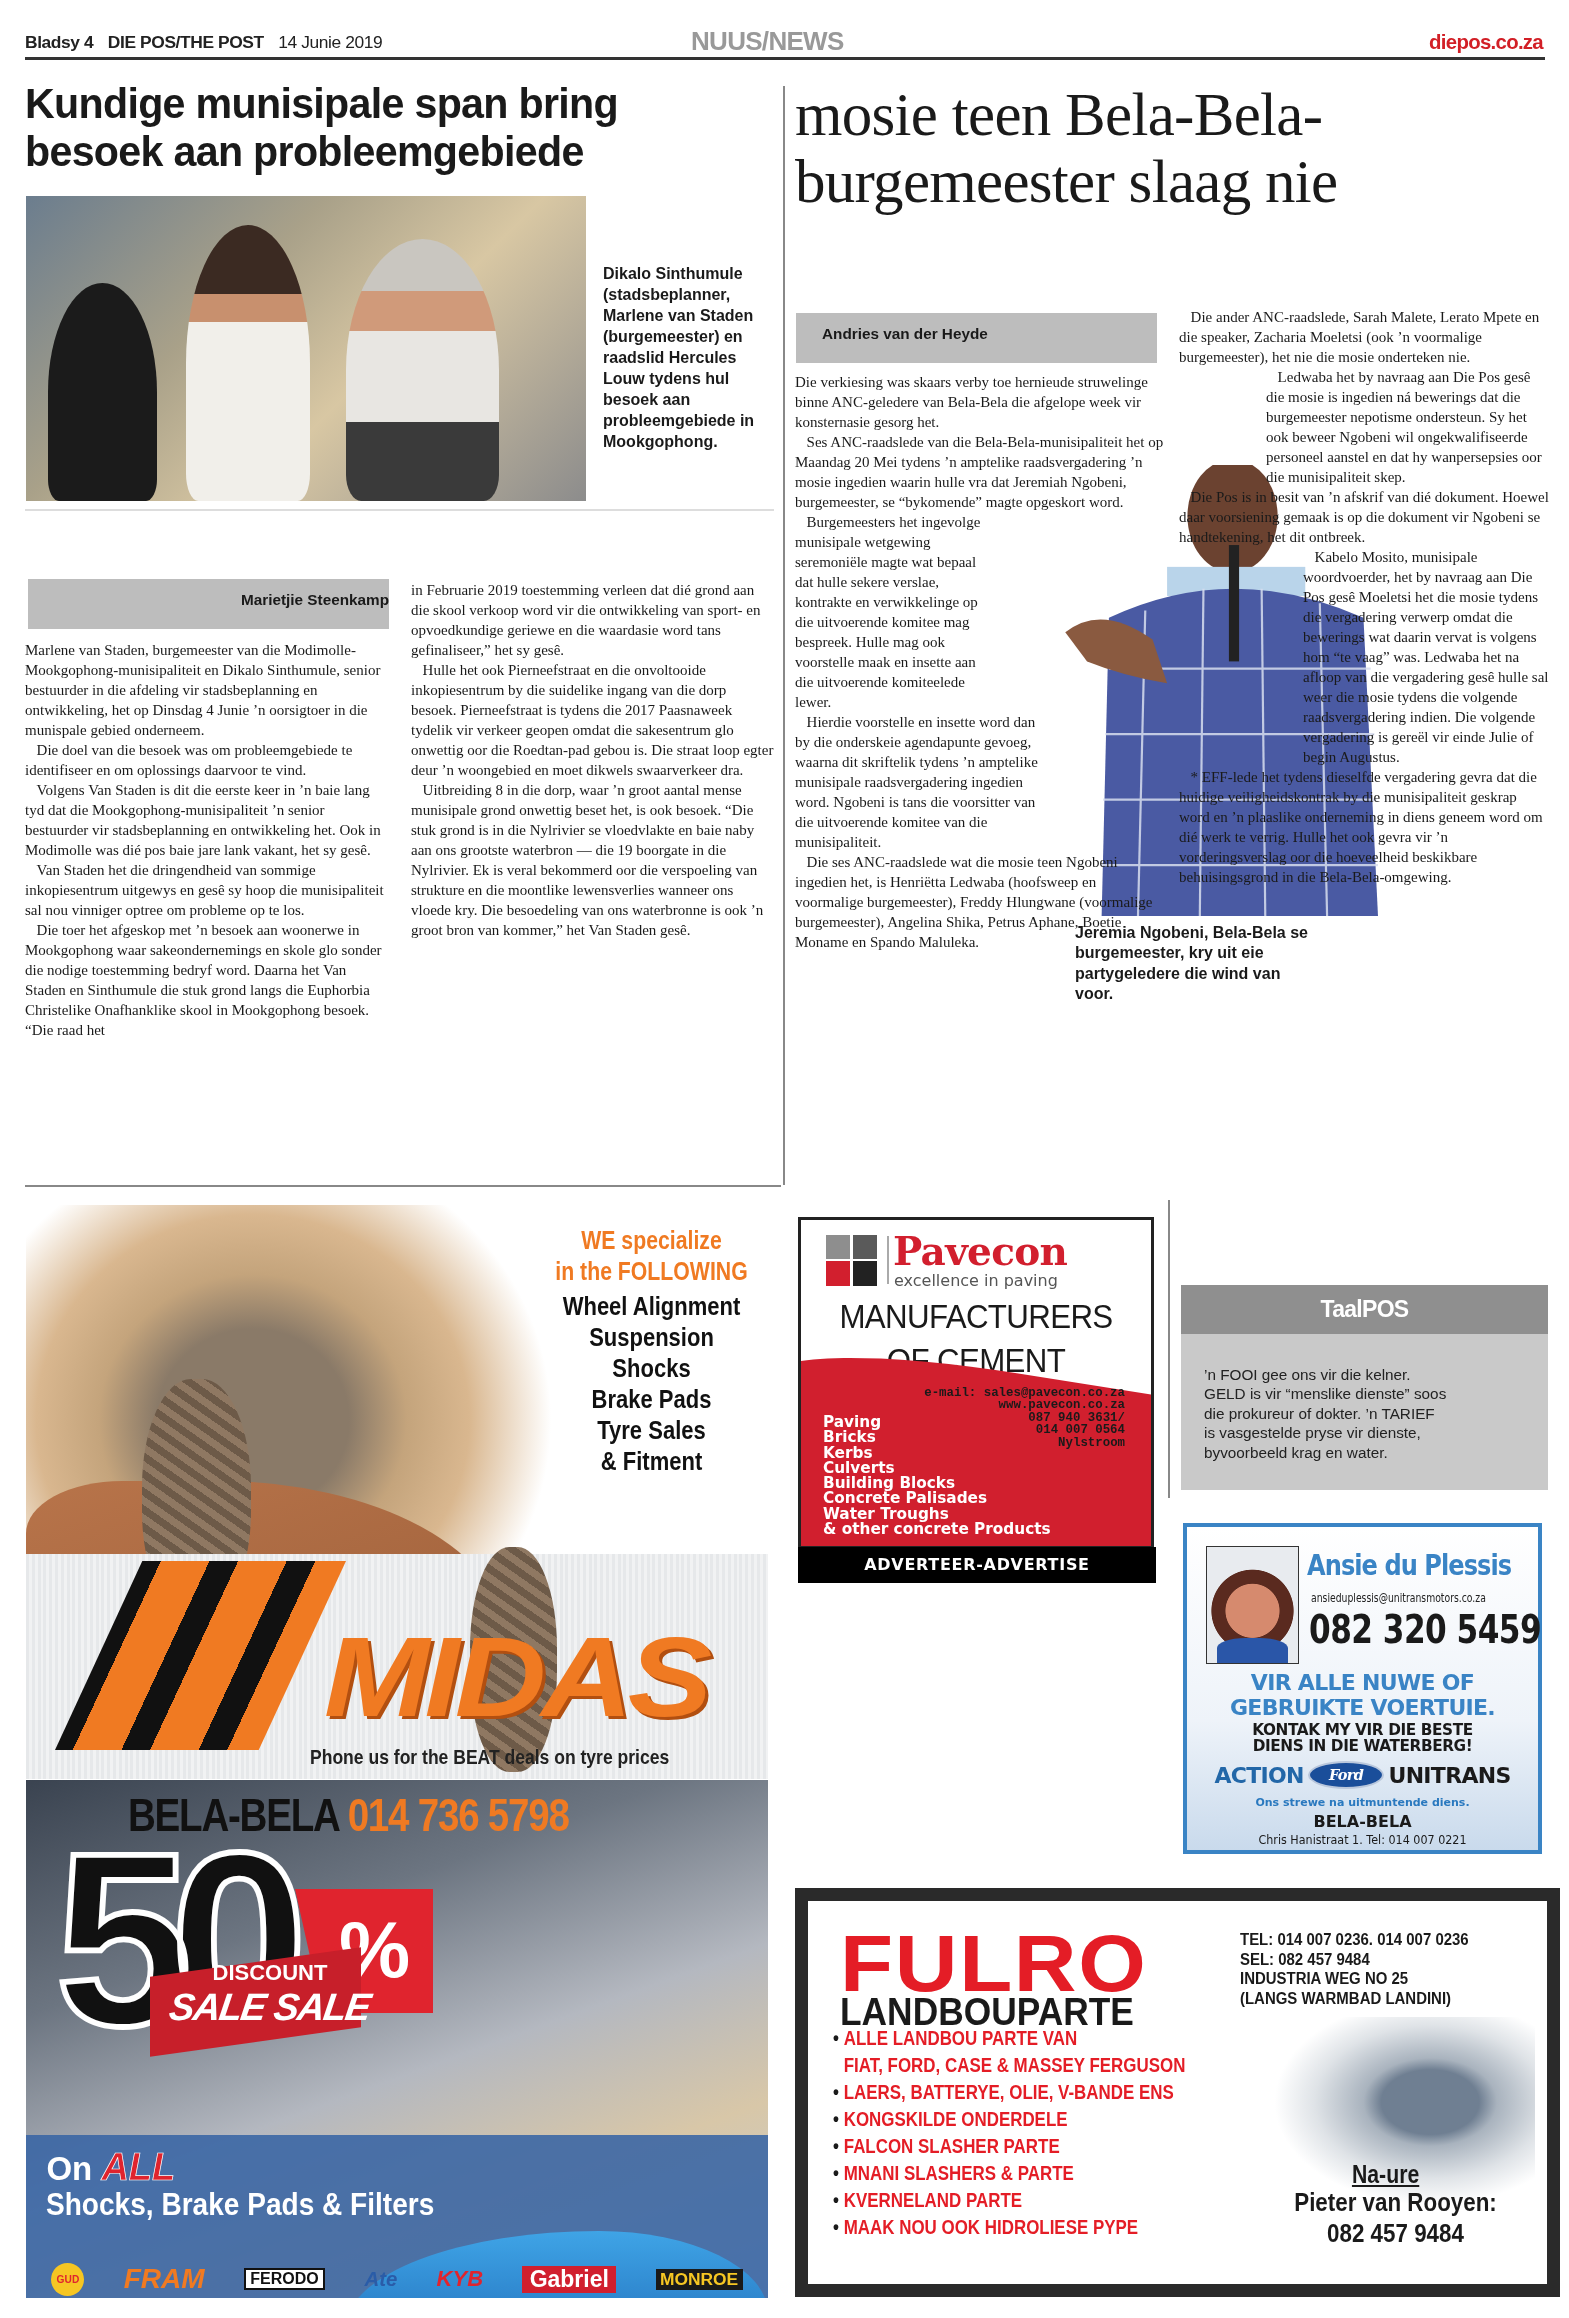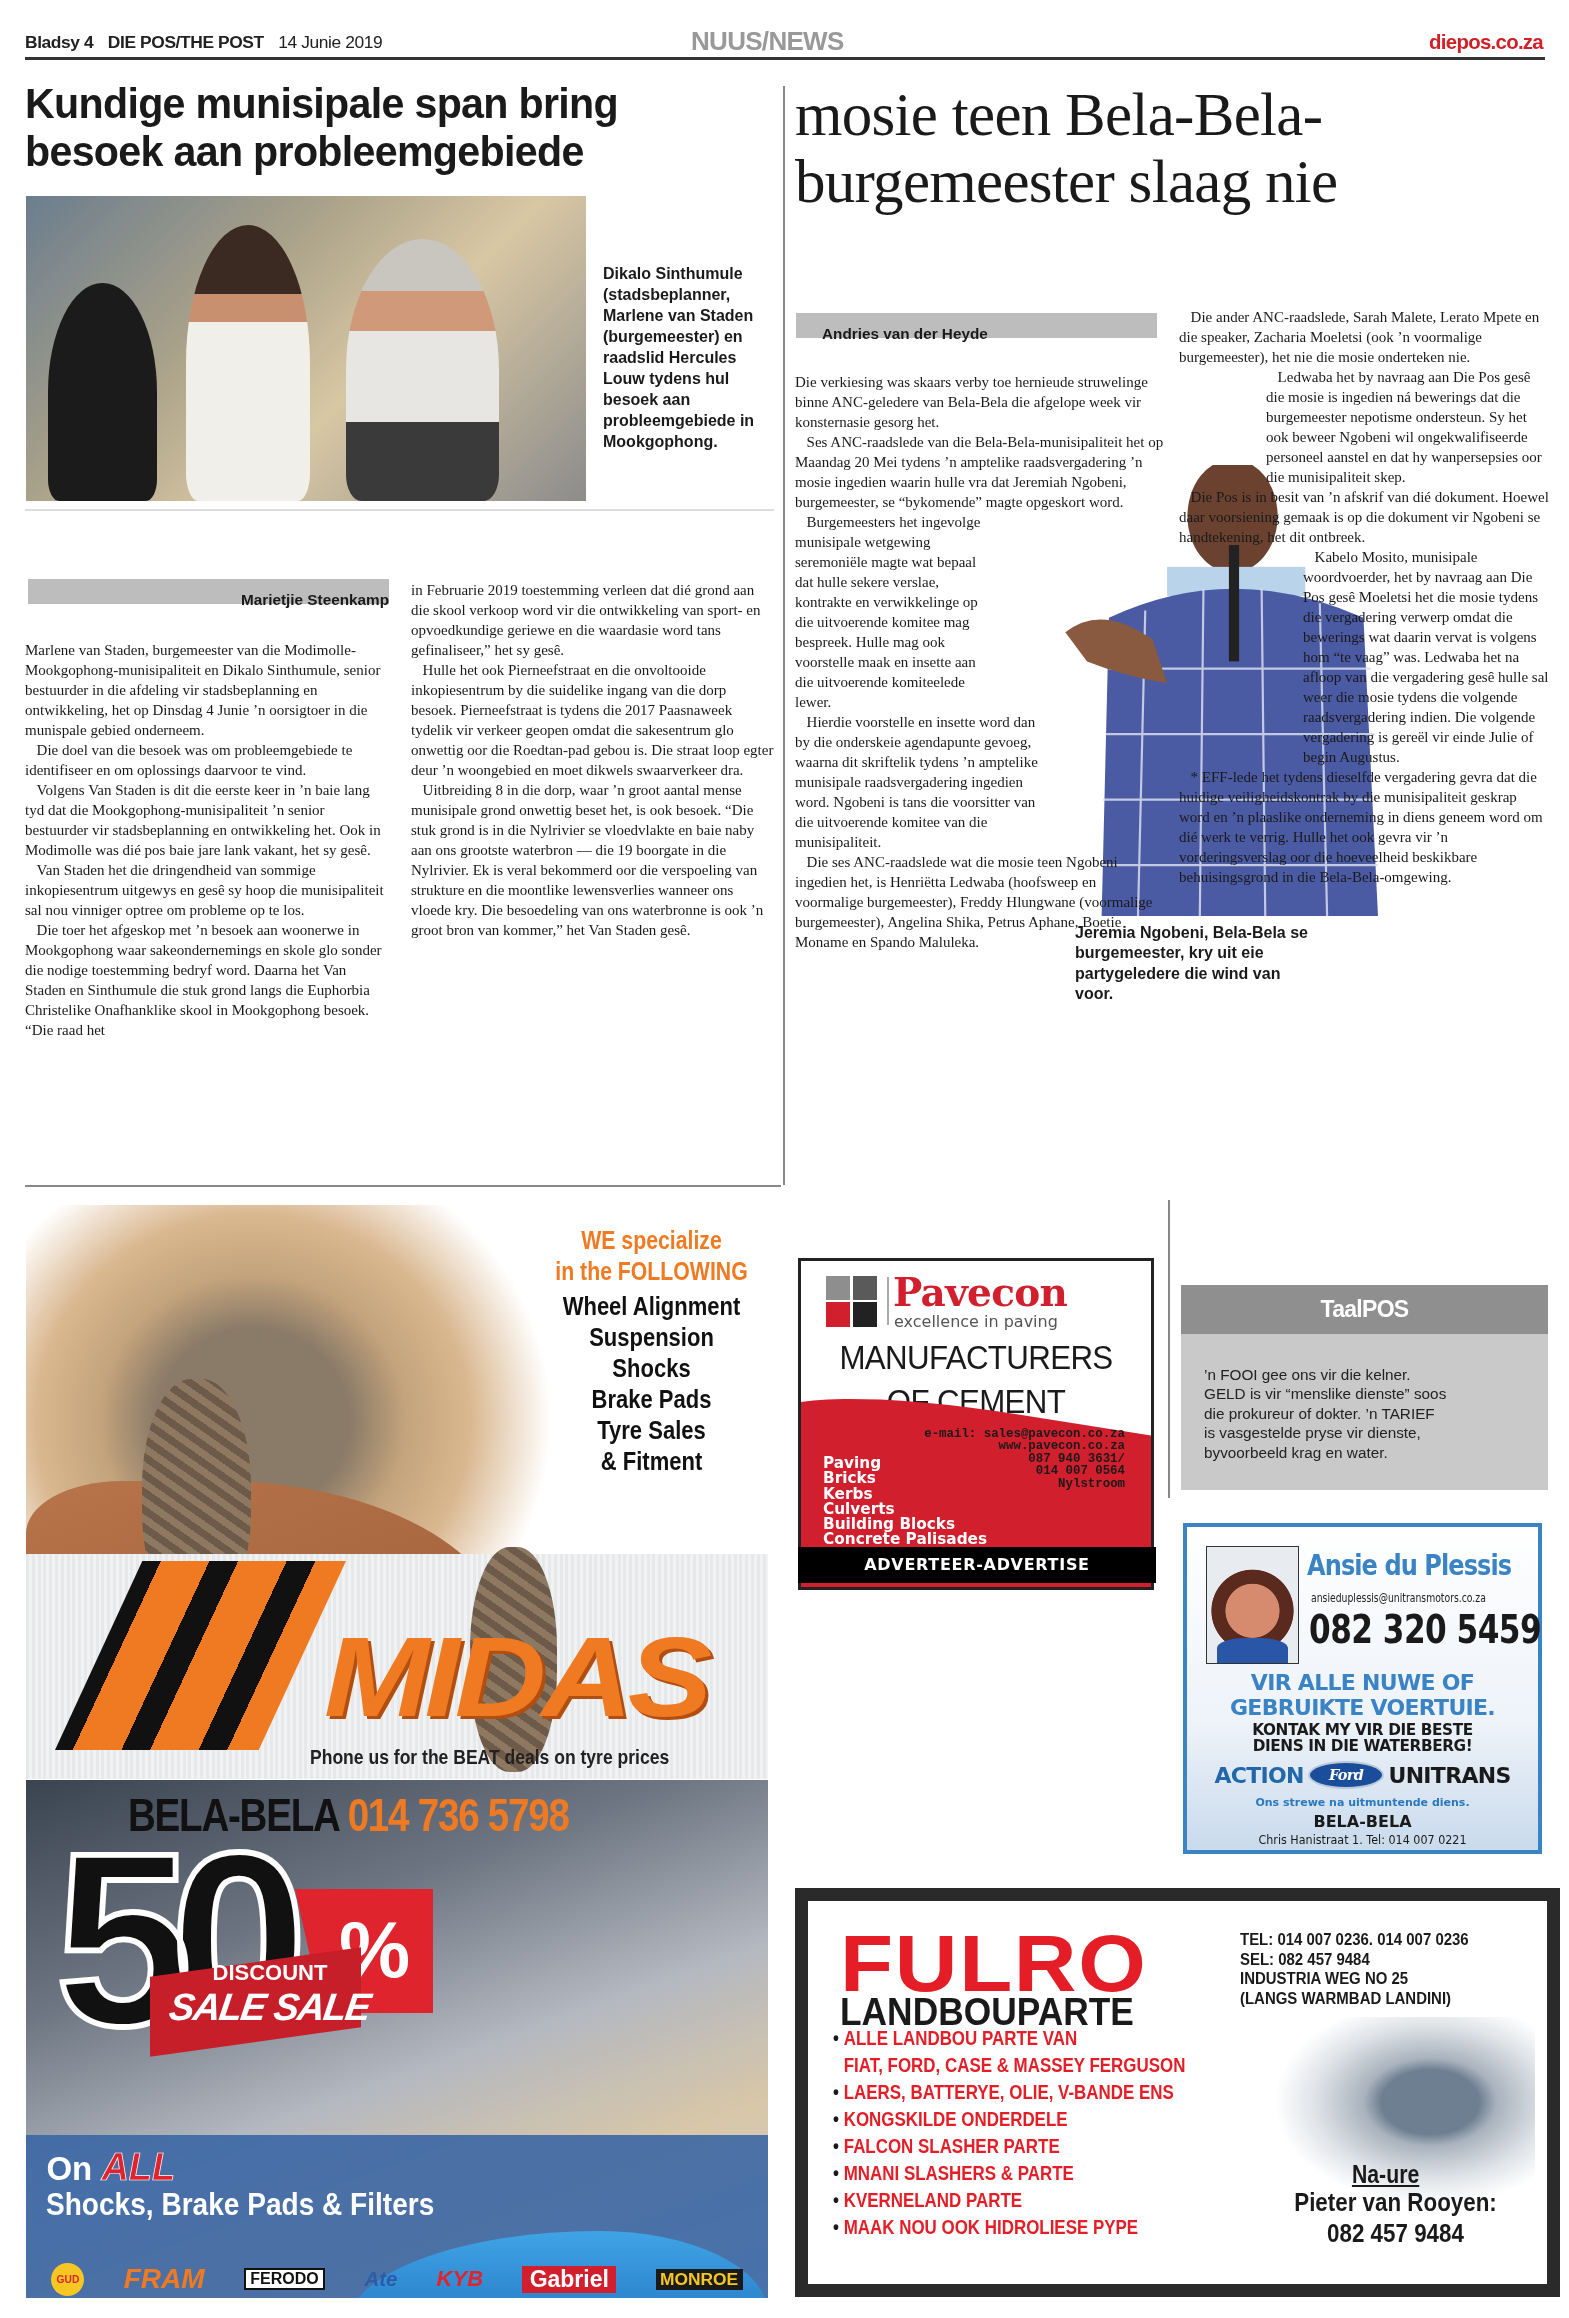--- a/index.html
+++ b/index.html
@@ -11,21 +11,21 @@
   .hdr-left .date { font-weight: normal; }
   .hdr-center { left: 691px; top: 26px; font-family: "Liberation Sans", sans-serif; font-size: 26px; font-weight: bold; color: #999; letter-spacing: -0.7px; }
   .hdr-right { right: 26px; top: 30.5px; font-family: "Liberation Sans", sans-serif; font-size: 20.4px; font-weight: bold; color: #d21f26; letter-spacing: -0.7px; }
   .hdr-rule { left: 25px; top: 57px; width: 1520px; height: 2.9px; background: #333; }
 
   
   .hl1 { left: 25px; top: 80px; width: 742px; font-family: "Liberation Sans", sans-serif; font-weight: bold; font-size: 42px; line-height: 48px; letter-spacing: -0.7px; transform: scaleX(0.98); transform-origin: left; }
   .photo1 { left: 26px; top: 196px; width: 560px; height: 305px; background: linear-gradient(135deg,#6b7d8e 0%,#a9a189 35%,#d8c7a3 60%,#8c8c8c 100%); overflow: hidden; }
   .photo1 .person { position: absolute; bottom: 0; border-radius: 50% 50% 10% 10%; }
   .caption1 { left: 603px; top: 263px; width: 160px; font-family: "Liberation Sans", sans-serif; font-weight: bold; font-size: 16px; line-height: 21px; }
-  .byline { height: 25px; background: #bdbdbd; font-family: "Liberation Sans", sans-serif; font-weight: bold; font-size: 15.3px; padding-left: 26px; line-height: 41px; }
+  .byline { height: 50px; background: #bdbdbd; font-family: "Liberation Sans", sans-serif; font-weight: bold; font-size: 15.3px; padding-left: 26px; line-height: 41px; }
   .byline1 { left: 28px; top: 579px; width: 361px; text-align: right; }
   .body { font-size: 15px; line-height: 20px; text-align: left; }
   .body p { text-indent: 11.6px; }
   .body p.first { text-indent: 0; }
   .col1 { left: 25px; top: 640px; width: 364px; }
   .col2 { left: 411px; top: 580px; width: 364px; }
   .vrule { width: 1.5px; background: #888; }
   .hrule { height: 1.5px; background: #888; }
 
   
@@ -51,21 +51,21 @@
   .ansie .l1 { position: absolute; left: 0; right: 0; top: 143px; font-size: 22px; font-weight: bold; color: #3a84c5; line-height: 25px; letter-spacing: -0.7px; }
   .ansie .l2 { position: absolute; left: 0; right: 0; top: 195px; font-size: 15.3px; font-weight: bold; color: #1a1a1a; line-height: 16px; letter-spacing: -0.4px; }
   .ansie .brand { position: absolute; left: 0; right: 0; top: 234px; display: flex; justify-content: center; align-items: center; gap: 4.4px; font-size: 22px; font-weight: bold; letter-spacing: -0.7px; }
   .ansie .brand .action { color: #2267a8; }
   .ansie .brand .ford { width: 76px; height: 28px; border-radius: 50%; background: #1a4e9a; border: 2.2px solid #b9c7dc; color: #fff; font-family: "DejaVu Serif", serif; font-style: italic; font-size: 14.5px; line-height: 23px; }
   .ansie .tag { position: absolute; left: 0; right: 0; top: 269px; font-size: 11px; font-weight: bold; color: #2a79bf; }
   .ansie .city { position: absolute; left: 0; right: 0; top: 285px; font-size: 16px; font-weight: bold; }
   .ansie .addr { position: absolute; left: 0; right: 0; top: 305px; font-size: 12.4px; transform: scaleX(0.9); }
 
   
-  .pave { left: 798px; top: 1258px; width: 356px; height: 332px; border: 3.6px solid #222; background: #fff; overflow: hidden; font-family: "DejaVu Sans", sans-serif; }
+  .pave { left: 798px; top: 1217px; width: 356px; height: 332px; border: 3.6px solid #222; background: #fff; overflow: hidden; font-family: "DejaVu Sans", sans-serif; }
   .pave .logo { position: absolute; left: 25px; top: 14.5px; width: 51px; height: 51px; display: grid; grid-template-columns: 1fr 1fr; gap: 2.9px; }
   .pave .logo span:nth-child(1){background:#8e8e8e}.pave .logo span:nth-child(2){background:#5a5a5a}.pave .logo span:nth-child(3){background:#d21f2e}.pave .logo span:nth-child(4){background:#222}
   .pave .sep { position: absolute; left: 86px; top: 16px; width: 1.5px; height: 48px; background: #aaa; }
   .pave .brand { position: absolute; left: 92px; top: 10.2px; font-family: "DejaVu Serif", serif; font-weight: bold; font-size: 39px; color: #d21f2e; letter-spacing: -0.7px; line-height: 42px; }
   .pave .tag { position: absolute; left: 93px; top: 51px; font-size: 16px; color: #555; }
   .pave .big { position: absolute; left: 0; right: 0; top: 74px; text-align: center; font-family: "Liberation Sans", sans-serif; font-size: 34px; line-height: 44px; color: #1a1a1a; letter-spacing: -0.7px; transform: scaleX(0.92); }
   .pave .red { position: absolute; left: -29px; right: -29px; top: 179px; height: 189px; background: #d11f2e; border-radius: 60% 0 0 0 / 22% 0 0 0; transform: skewY(9deg); transform-origin: right; }
   .pave .red2 { position: absolute; left: 0; right: 0; top: 247px; bottom: 0; background: #d11f2e; }
   .pave .contact { position: absolute; right: 26px; top: 167px; text-align: right; font-size: 12.4px; font-weight: bold; line-height: 12.4px; color: #1a1a1a; font-family: Liberation Mono, monospace; }
   .pave .list { position: absolute; left: 22px; top: 195px; color: #fff; font-size: 15.3px; font-weight: bold; line-height: 15.3px; }

